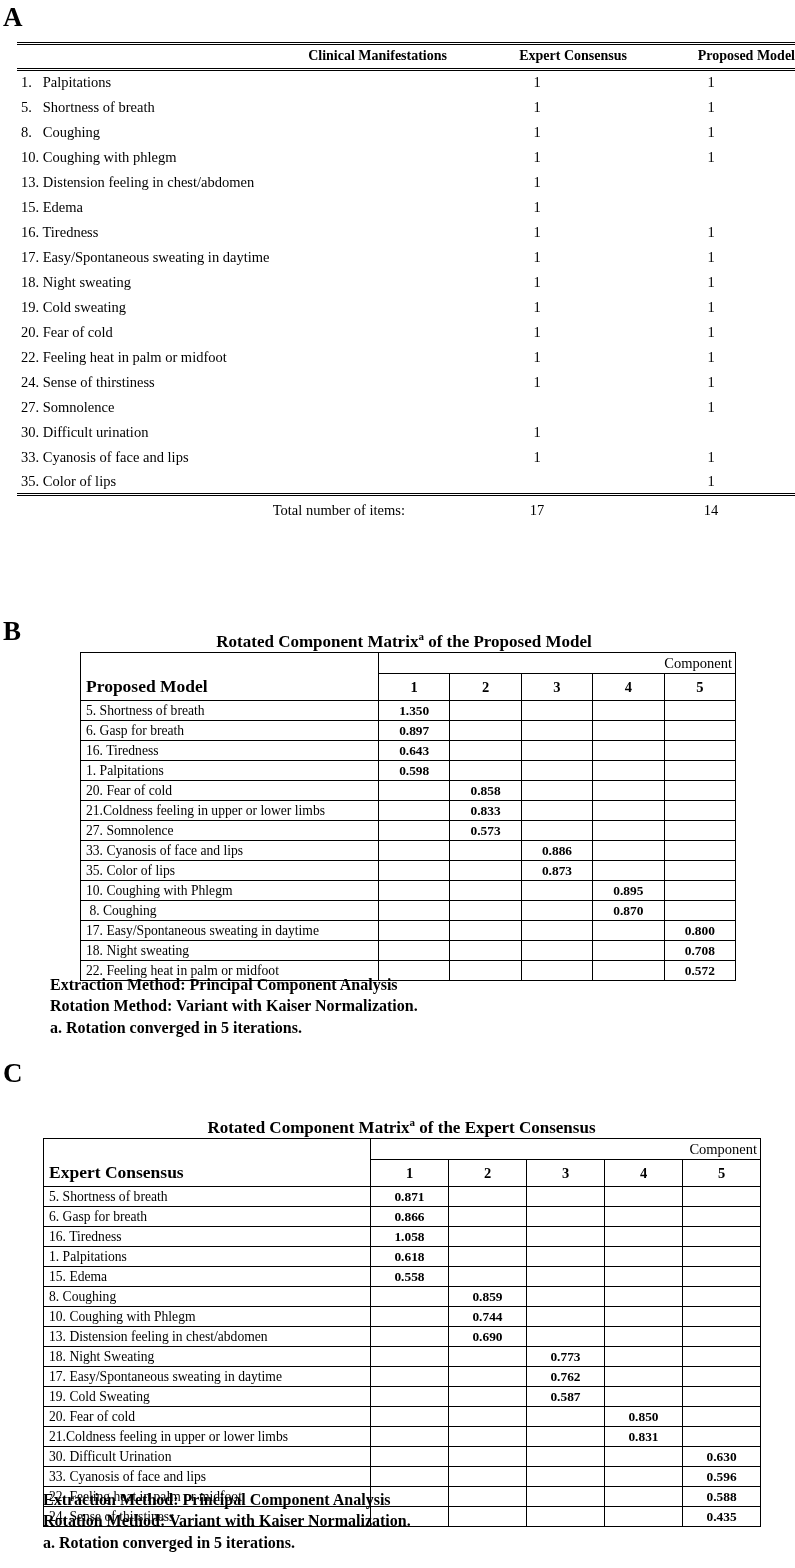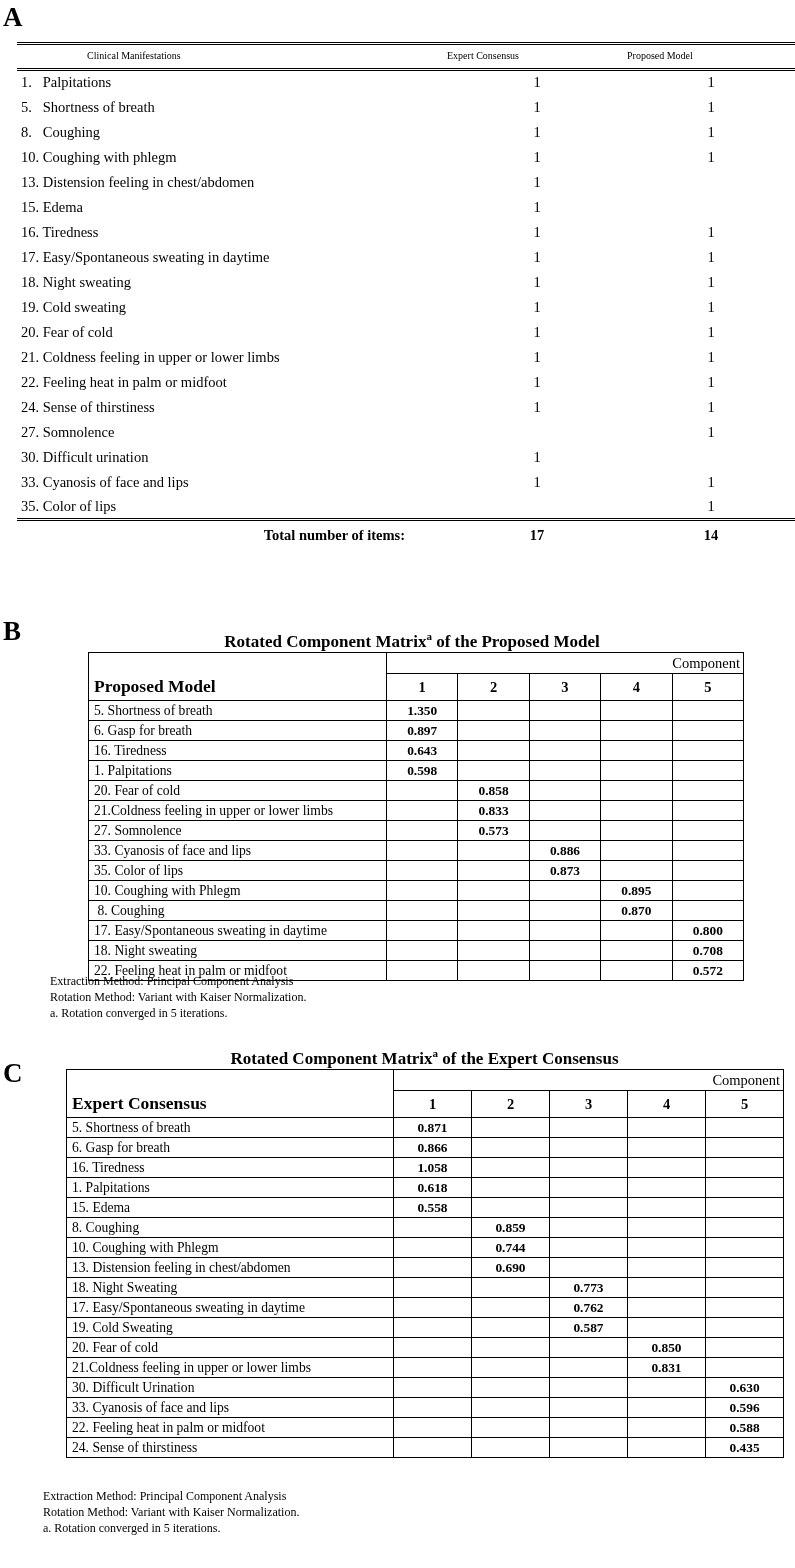--- a/index.html
+++ b/index.html
@@ -43,43 +43,43 @@
   table.tblA td, table.tblA th {
     padding: 0;
     vertical-align: middle;
     font-size: 14.5px;
   }
   .tblA .col-item   { width: 430px; }
   .tblA .col-ec     { width: 180px; }
   .tblA .col-pm     { width: 168px; }
 
   .tblA tr.hdr-row th {
-    text-align: left;
-    font-weight: normal;
-    font-size: 10px;
+    text-align: right;
+    font-weight: bold;
+    font-size: 14px;
     height: 26px;
     padding-bottom: 2px;
   }
   .tblA tr.hdr-row th.left-head { padding-left: 70px; }
 
   .tblA .rule-top  { border-top: 3.5px double #000; }
   .tblA .rule-mid  { border-top: 3.5px double #000; }
   .tblA .rule-bot  { border-top: 3.5px double #000; }
 
   .tblA tr.data-row td { height: 25px; }
   .tblA td.item {
     text-align: left;
     white-space: pre;
     padding-left: 4px;
   }
   .tblA td.val { text-align: center; }
 
   .tblA tr.total-row td {
     height: 28px;
-    font-weight: bold;
+    font-weight: normal;
     padding-top: 2px;
     margin-top: 32px;
   }
   .tblA td.total-label {
     text-align: right;
     padding-right: 42px;
   }
 
   
   .matrix-title {
@@ -134,34 +134,35 @@
     height: 20px;
   }
   table.mtx td.val {
     text-align: center;
     font-weight: bold;
     font-size: 13.4px;
     height: 20px;
   }
 
   .footnotes {
-    font-size: 12px;
+    font-size: 16px;
     line-height: 1.33;
     white-space: pre-line;
+    font-weight: bold;
   }
 
   
-  #table-b-wrap { position: absolute; left: 81px; top: 630px; width: 655px; padding-left: 7px; }
+  #table-b-wrap { position: absolute; left: 73px; top: 630px; width: 655px; padding-left: 7px; }
   #table-b { width: 655px; }
   #table-b .c-item { width: 298px; }
   #table-b .c-n    { width: 71.4px; }
   #footnotes-b { position: absolute; left: 50px; top: 974px; }
 
   
-  #table-c-wrap { position: absolute; left: 43px; top: 1047px; width: 717px; margin-left: 23px; }
+  #table-c-wrap { position: absolute; left: 43px; top: 1116px; width: 717px; }
   #table-c { width: 717px; }
   #table-c .c-item { width: 327px; }
   #table-c .c-n    { width: 78px; }
   #footnotes-c { position: absolute; left: 43px; top: 1489px; }
 </style>
 </head>
 <body>
 
 <div class="panel-letter" id="letter-a">A</div>
 <div class="panel-letter" id="letter-b">B</div>
@@ -227,25 +228,20 @@
           <td class="val">1</td>
           <td class="val">1</td>
         </tr>
         <tr class="data-row">
           <td class="item">19. Cold sweating</td>
           <td class="val">1</td>
           <td class="val">1</td>
         </tr>
         <tr class="data-row">
           <td class="item">20. Fear of cold</td>
-          <td class="val">1</td>
-          <td class="val">1</td>
-        </tr>
-        <tr class="data-row">
-          <td class="item">21. Coldness feeling in upper or lower limbs</td>
           <td class="val">1</td>
           <td class="val">1</td>
         </tr>
         <tr class="data-row">
           <td class="item">22. Feeling heat in palm or midfoot</td>
           <td class="val">1</td>
           <td class="val">1</td>
         </tr>
         <tr class="data-row">
           <td class="item">24. Sense of thirstiness</td>

